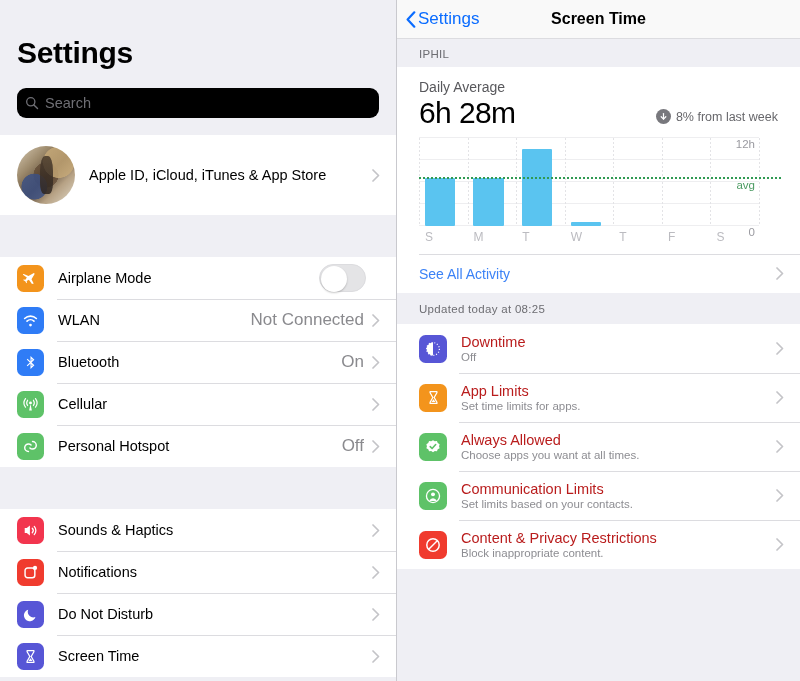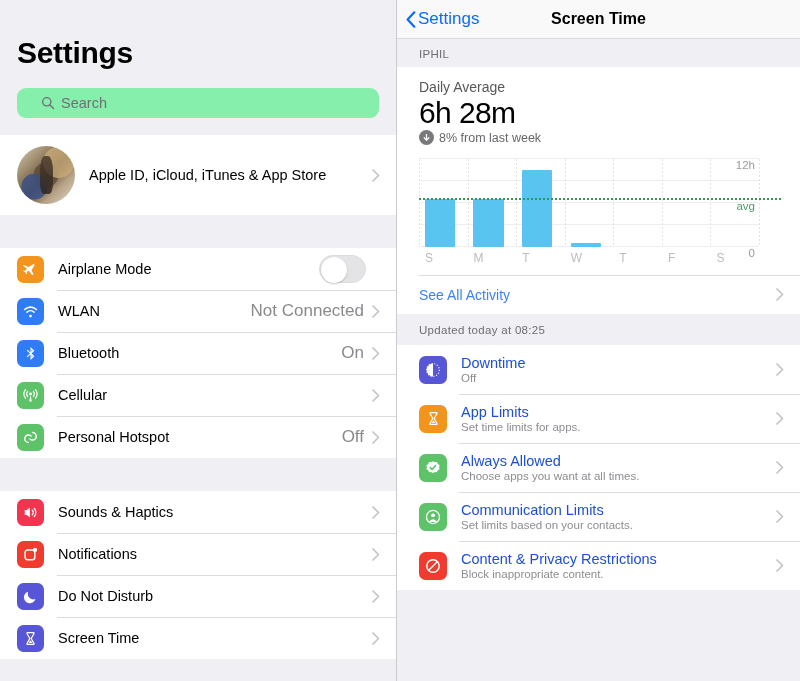--- a/index.html
+++ b/index.html
@@ -24,31 +24,31 @@
   .left-top { background: #efeff4; padding: 36px 17px 0 17px; }
   .settings-title {
     font-size: 30px;
     font-weight: bold;
     color: #000;
     letter-spacing: -0.3px;
     margin-bottom: 18px;
   }
   .search-bar {
     height: 30px;
-    background: #86efac;
+    background: #000000;
     border-radius: 9px;
     display: flex;
     align-items: center;
-    padding: 0 24px;
+    padding: 0 8px;
     margin-bottom: 17px;
   }
   .search-icon { width: 14px; height: 14px; margin-right: 6px; flex: none; }
   .search-placeholder { color: #6f6f75; font-size: 14.5px; }
 
-  .grp { background: #5eead4; }
+  .grp { background: #5eead4; margin-top: 9px; }
   .gap { height: 33px; background: #efeff4; }
   .gap-sm { height: 22px; background: #efeff4; }
 
   .row {
     display: flex;
     align-items: center;
     min-height: 42px;
     padding-left: 17px;
     background: #fff;
     position: relative;
@@ -169,24 +169,23 @@
     min-height: 28px;
   }
   .section-hdr.tall { padding-top: 10px; padding-bottom: 9px; }
 
   .card { background: #fff; }
 
   .summary { padding: 12px 22px 0 22px; background: #fff; }
   .daily-avg-label { font-size: 14px; color: #58585c; }
   .avg-line {
     display: flex;
-    align-items: flex-start;
+    align-items: flex-end;
     justify-content: space-between;
     margin-top: 1px;
-    flex-direction: column;
   }
   .avg-value { font-size: 30px; font-weight: 300; color: #000; letter-spacing: -0.6px; }
   .delta { display: flex; align-items: center; font-size: 12.5px; color: #67676b; padding-bottom: 6px; }
   .delta .dot {
     width: 15px; height: 15px;
     border-radius: 50%;
     background: #78787d;
     margin-right: 5px;
     display: flex; align-items: center; justify-content: center;
     flex: none;
@@ -247,21 +246,21 @@
     content:""; position:absolute; left: 62px; right: 0; top: 0; height: 1px; background: #dcdce0;
   }
   .r-icon {
     width: 28px; height: 28px;
     border-radius: 6.5px;
     flex: none;
     margin-right: 14px;
     display:flex; align-items:center; justify-content:center;
   }
   .r-text { flex: 1; }
-  .r-title { font-size: 14.5px; color: #1d4ed8; }
+  .r-title { font-size: 14.5px; color: #b91c1c; }
   .r-sub { font-size: 11.5px; color: #8d8d92; margin-top: 1px; }
   .r-link { font-size: 14.5px; color: #0a6cff; flex: 1; }
   .r-plain { font-size: 14px; color: #3b82f6; flex: 1; }
 </style>
 </head>
 <body>
 
 <div class="screen">
 
   <div class="left">

